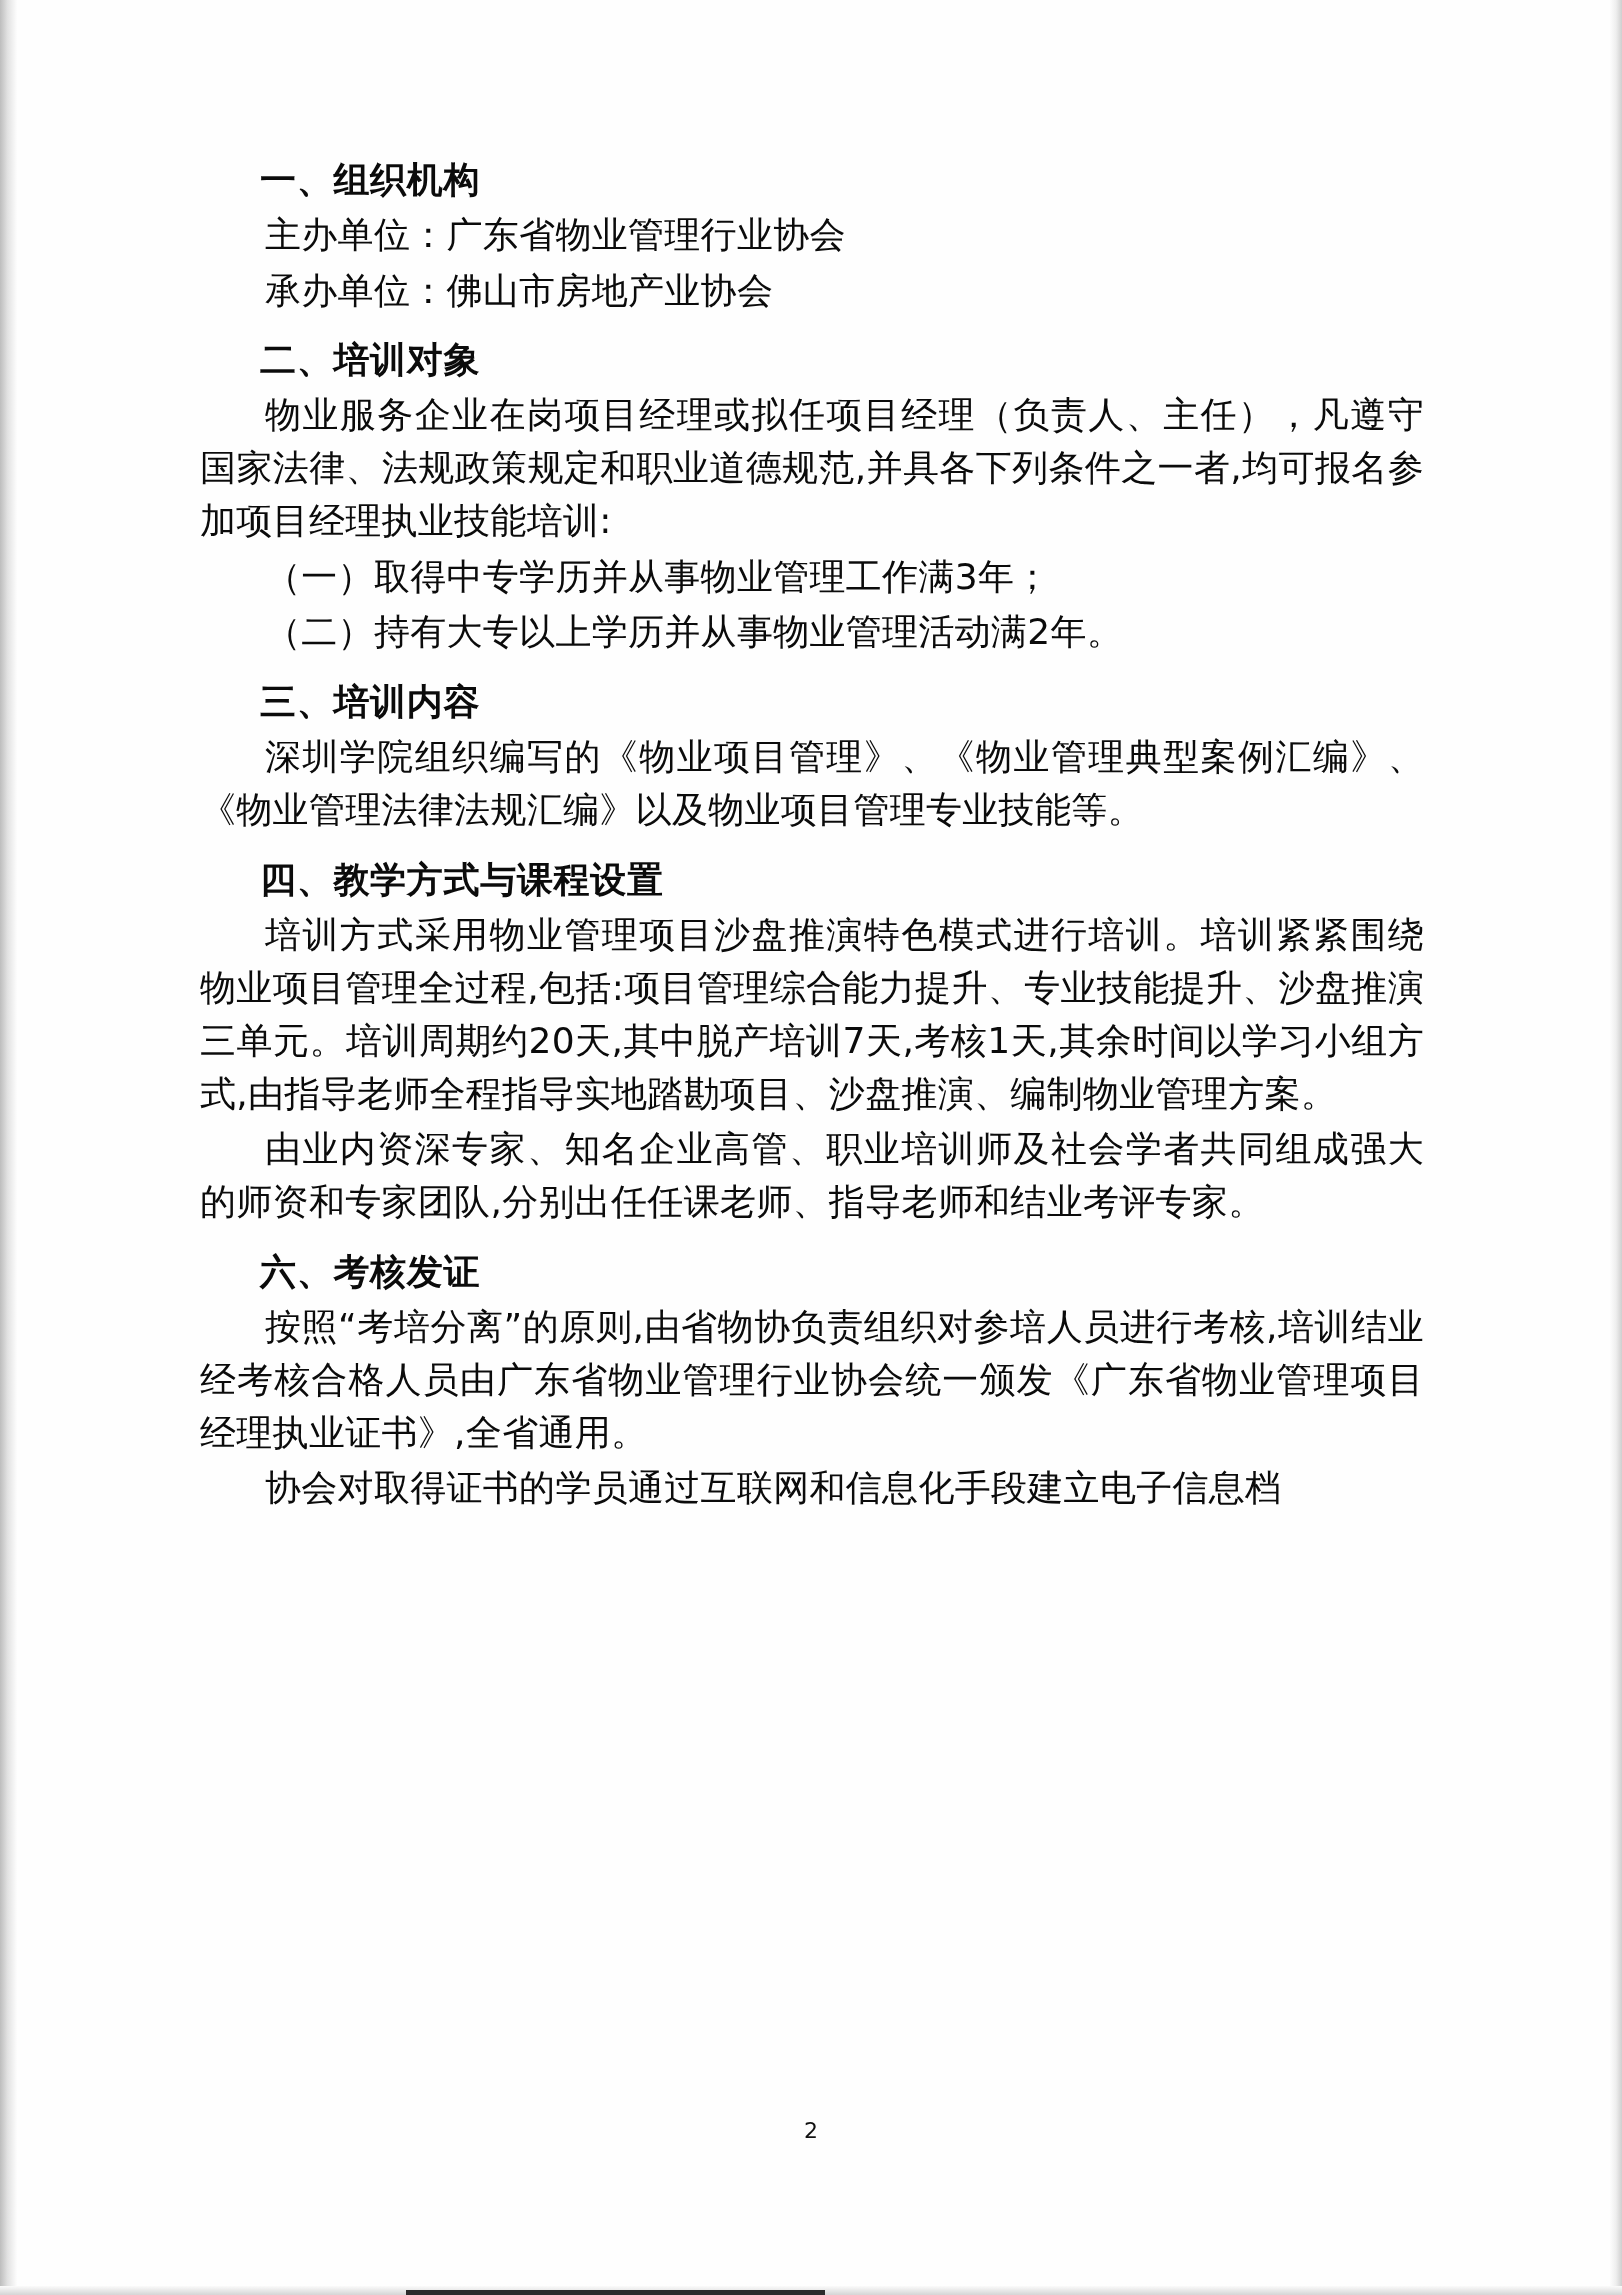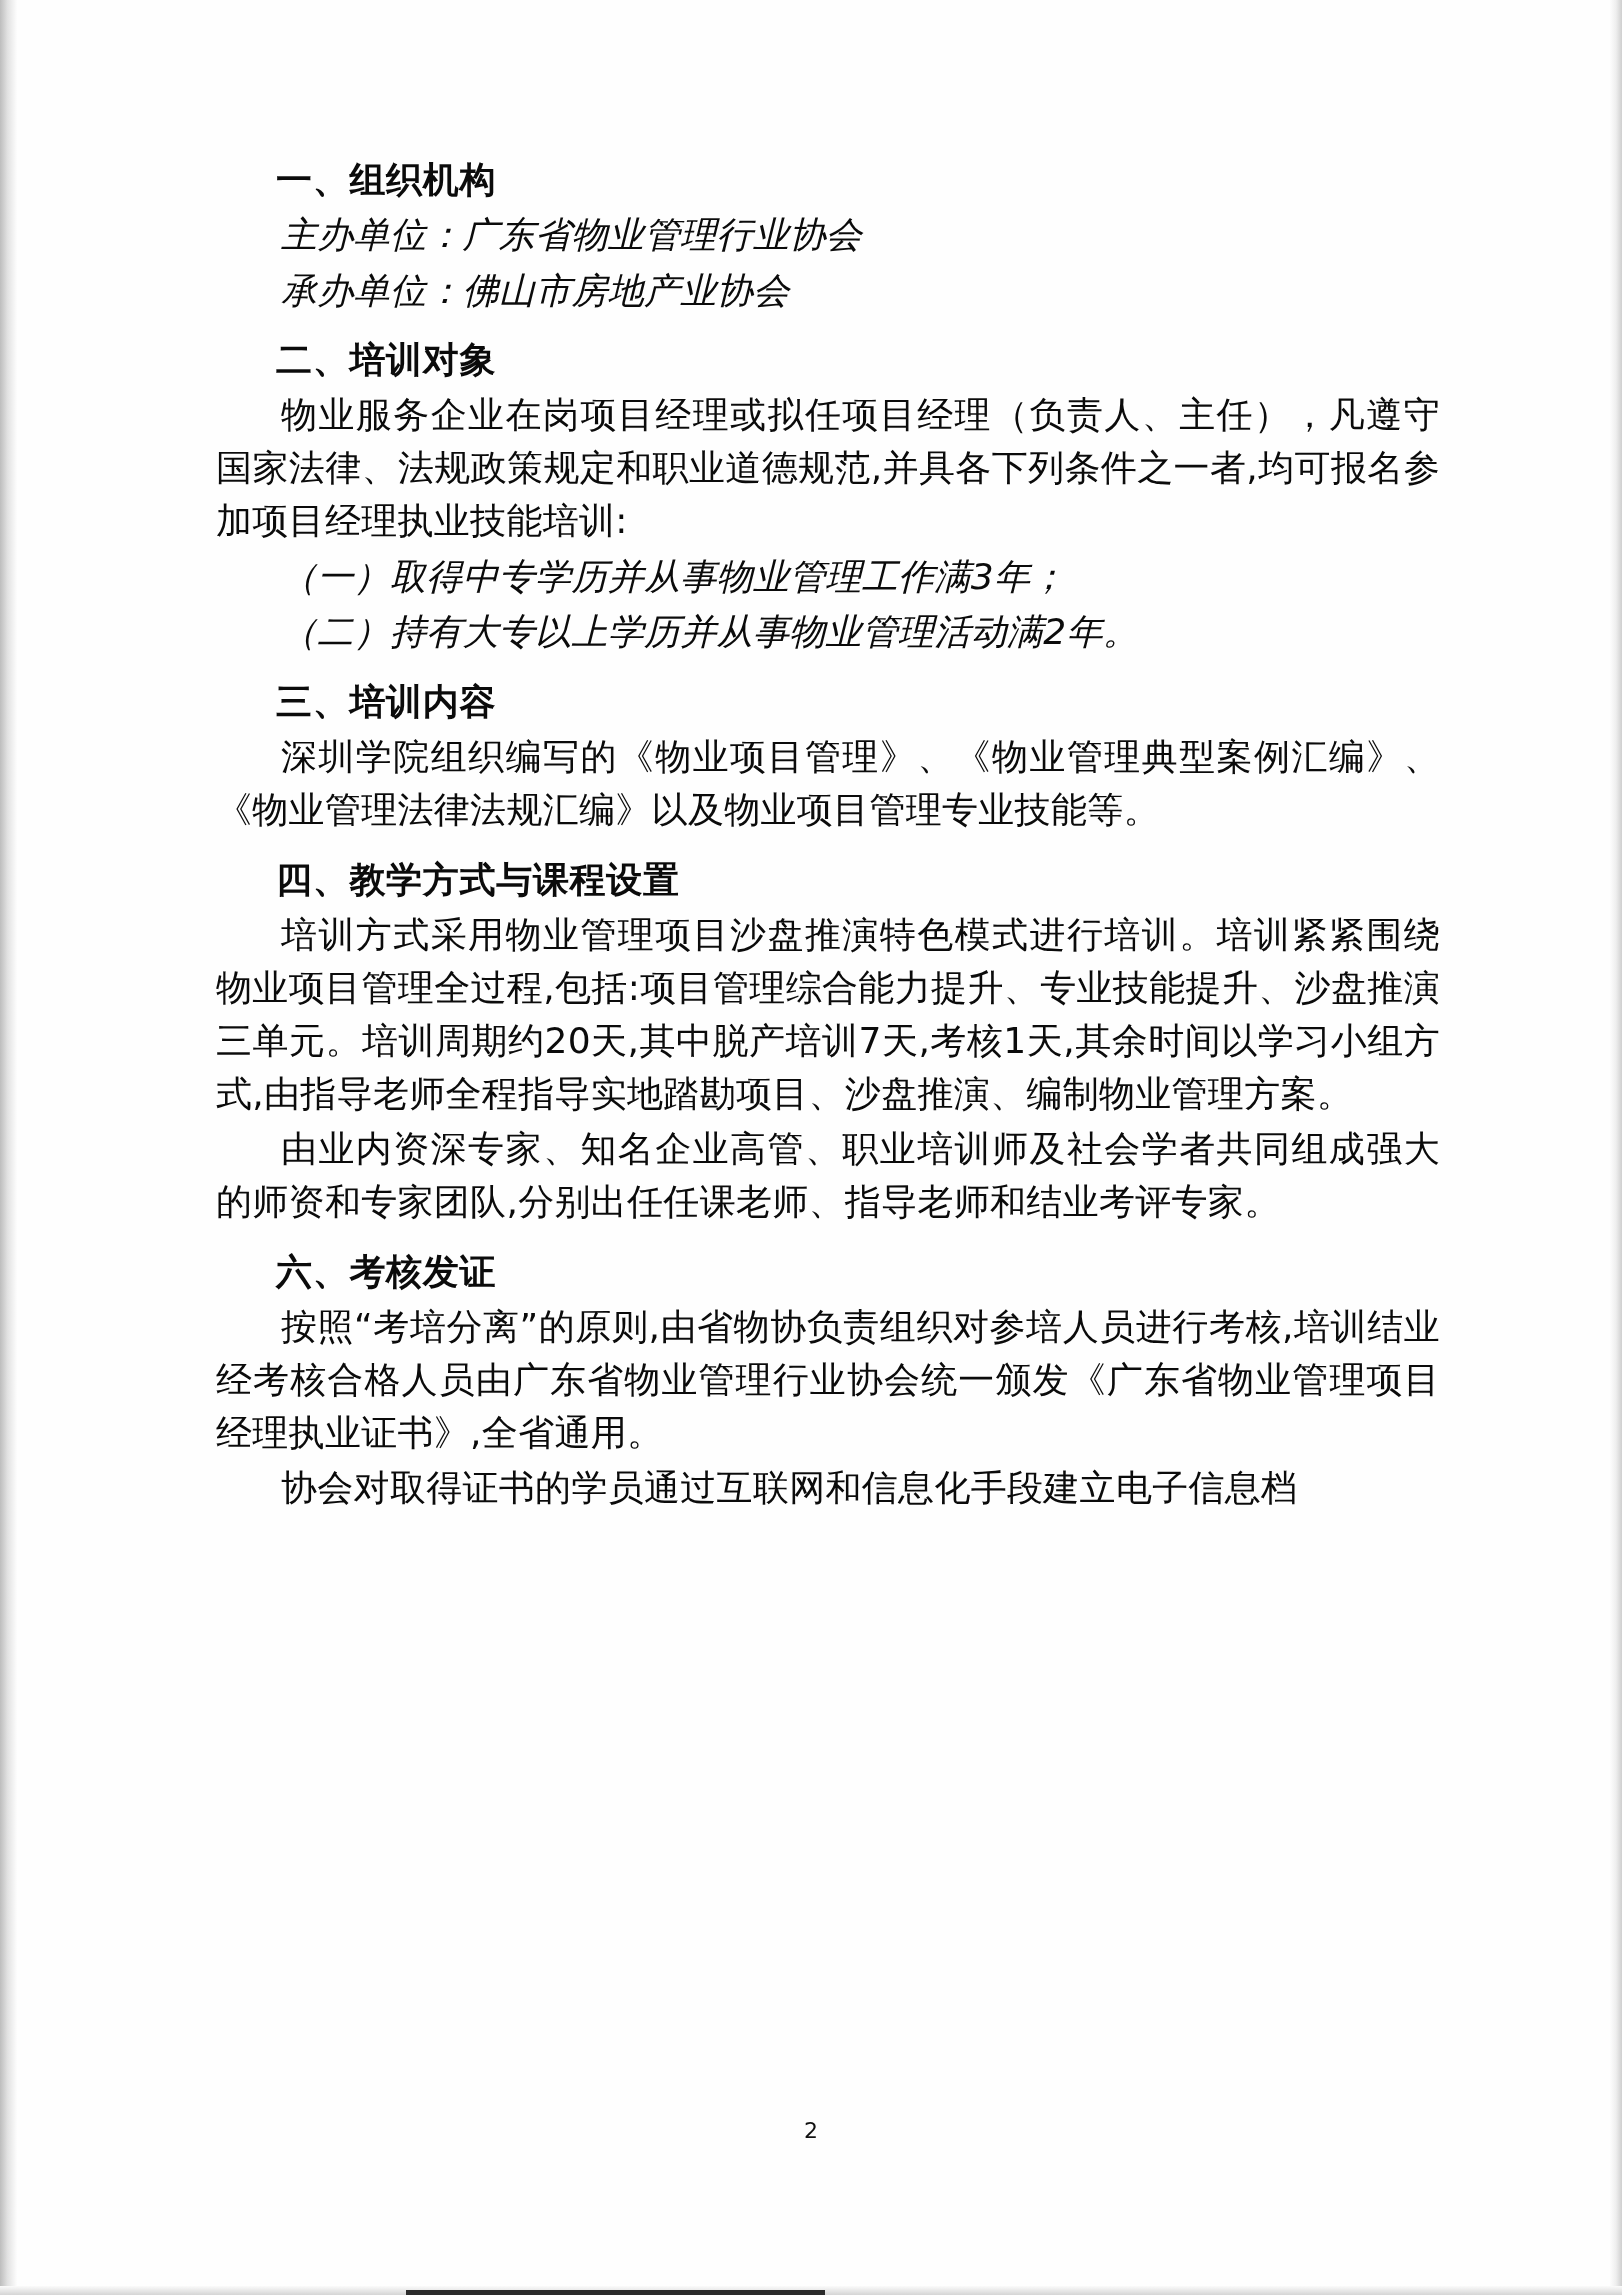--- a/index.html
+++ b/index.html
@@ -45,21 +45,21 @@
   .bottom-mark {
     position: absolute;
     left: 406px;
     bottom: 0px;
     width: 419px;
     height: 4.6px;
     background: #2b2b2b;
   }
   .content {
     position: absolute;
-    left: 216px;
+    left: 200px;
     top: 154px;
     width: 1224px;
   }
   .h {
     font-weight: bold;
     font-size: 36px;
     line-height: 1.42;
     letter-spacing: 0.7px;
     margin: 17px 0 3.9px 60px;
     white-space: pre;
@@ -74,21 +74,20 @@
     margin: 2.6px 0;
     text-align: justify;
     letter-spacing: 0.3px;
   }
   .p-ind {
     font-size: 36px;
     line-height: 1.47;
     margin: 2.6px 0 2.6px 65px;
     letter-spacing: 0.3px;
     white-space: pre;
-    font-style: italic;
   }
   .p-ind2 {
     font-size: 36px;
     line-height: 1.47;
     margin: 2.6px 0 2.6px 154px;
     letter-spacing: 0.3px;
     white-space: pre;
   }
   .pageno {
     position: absolute;

